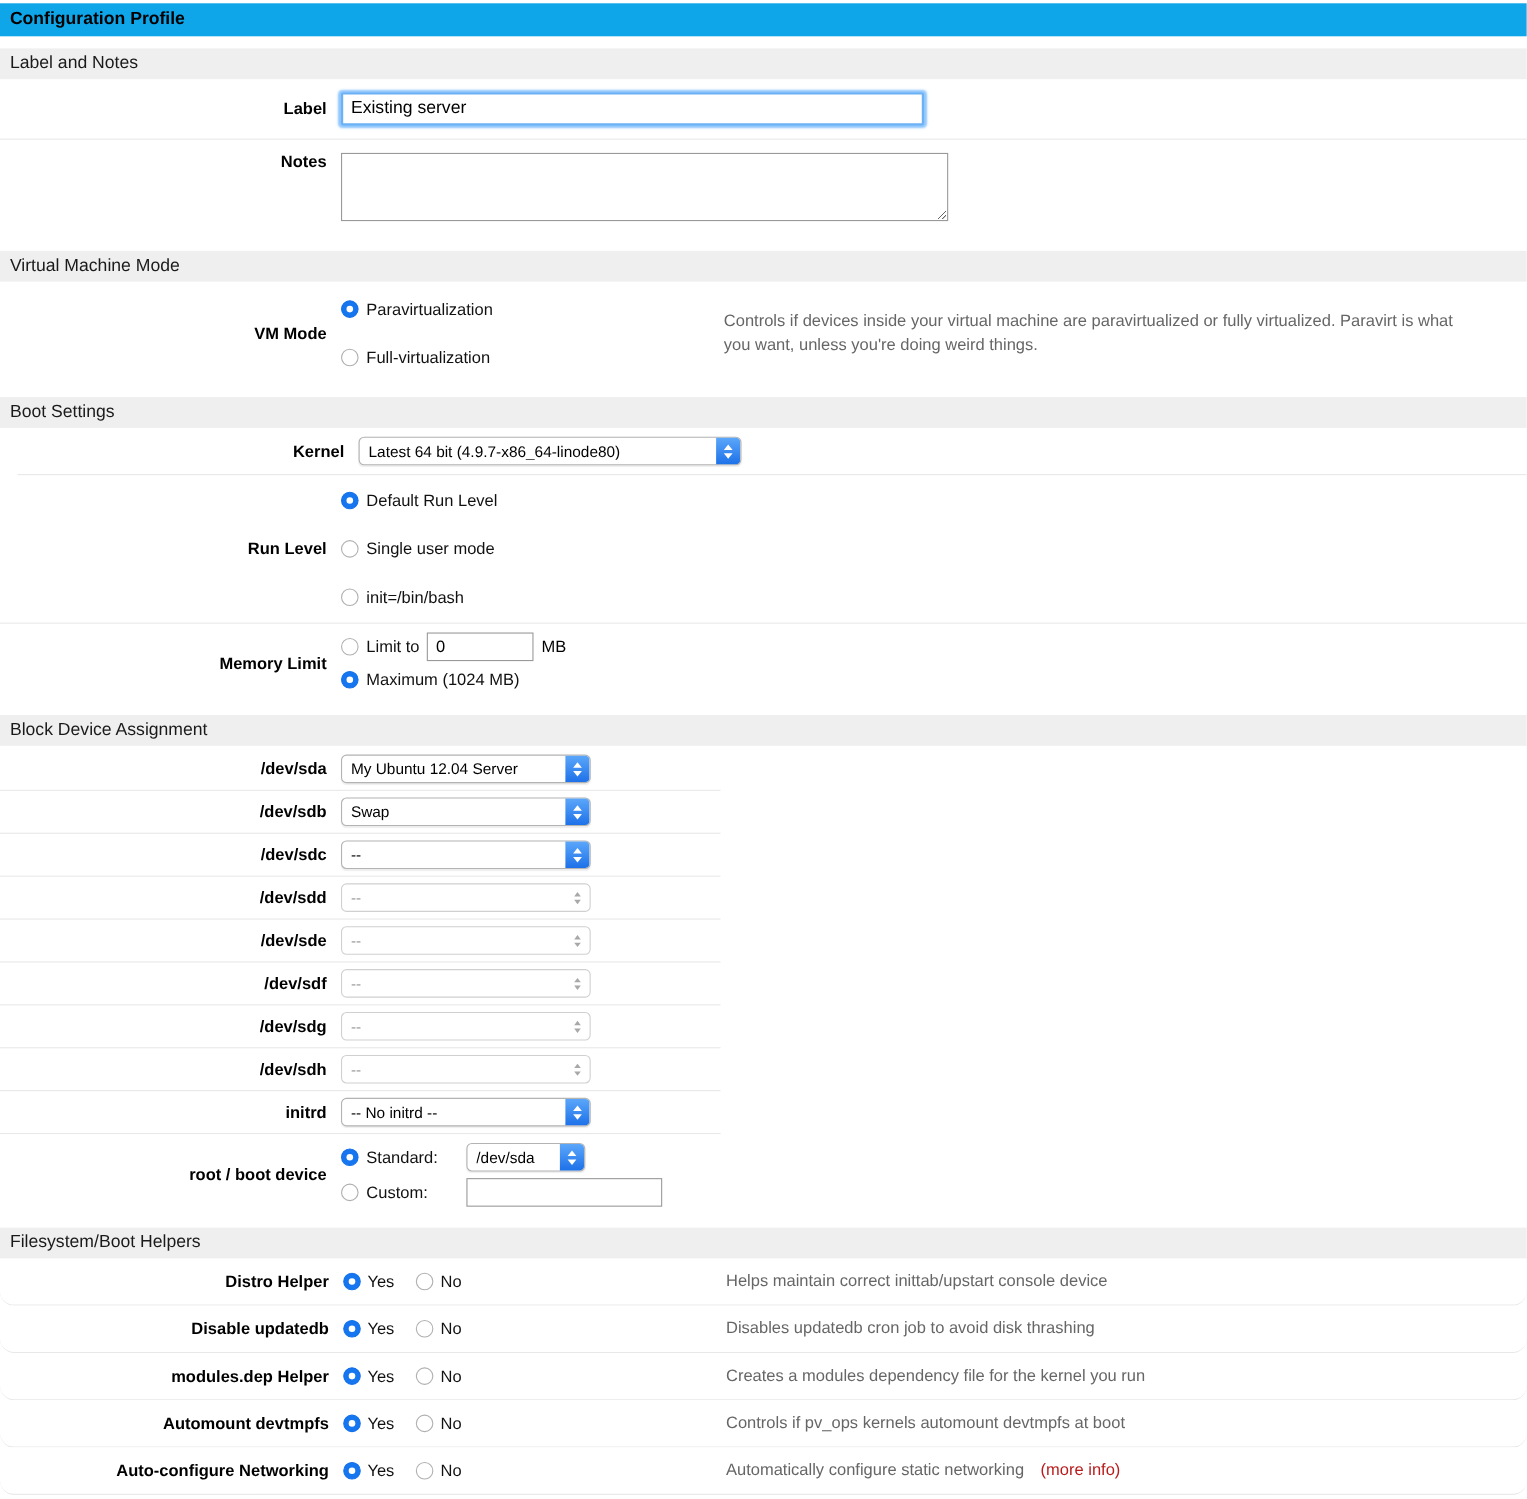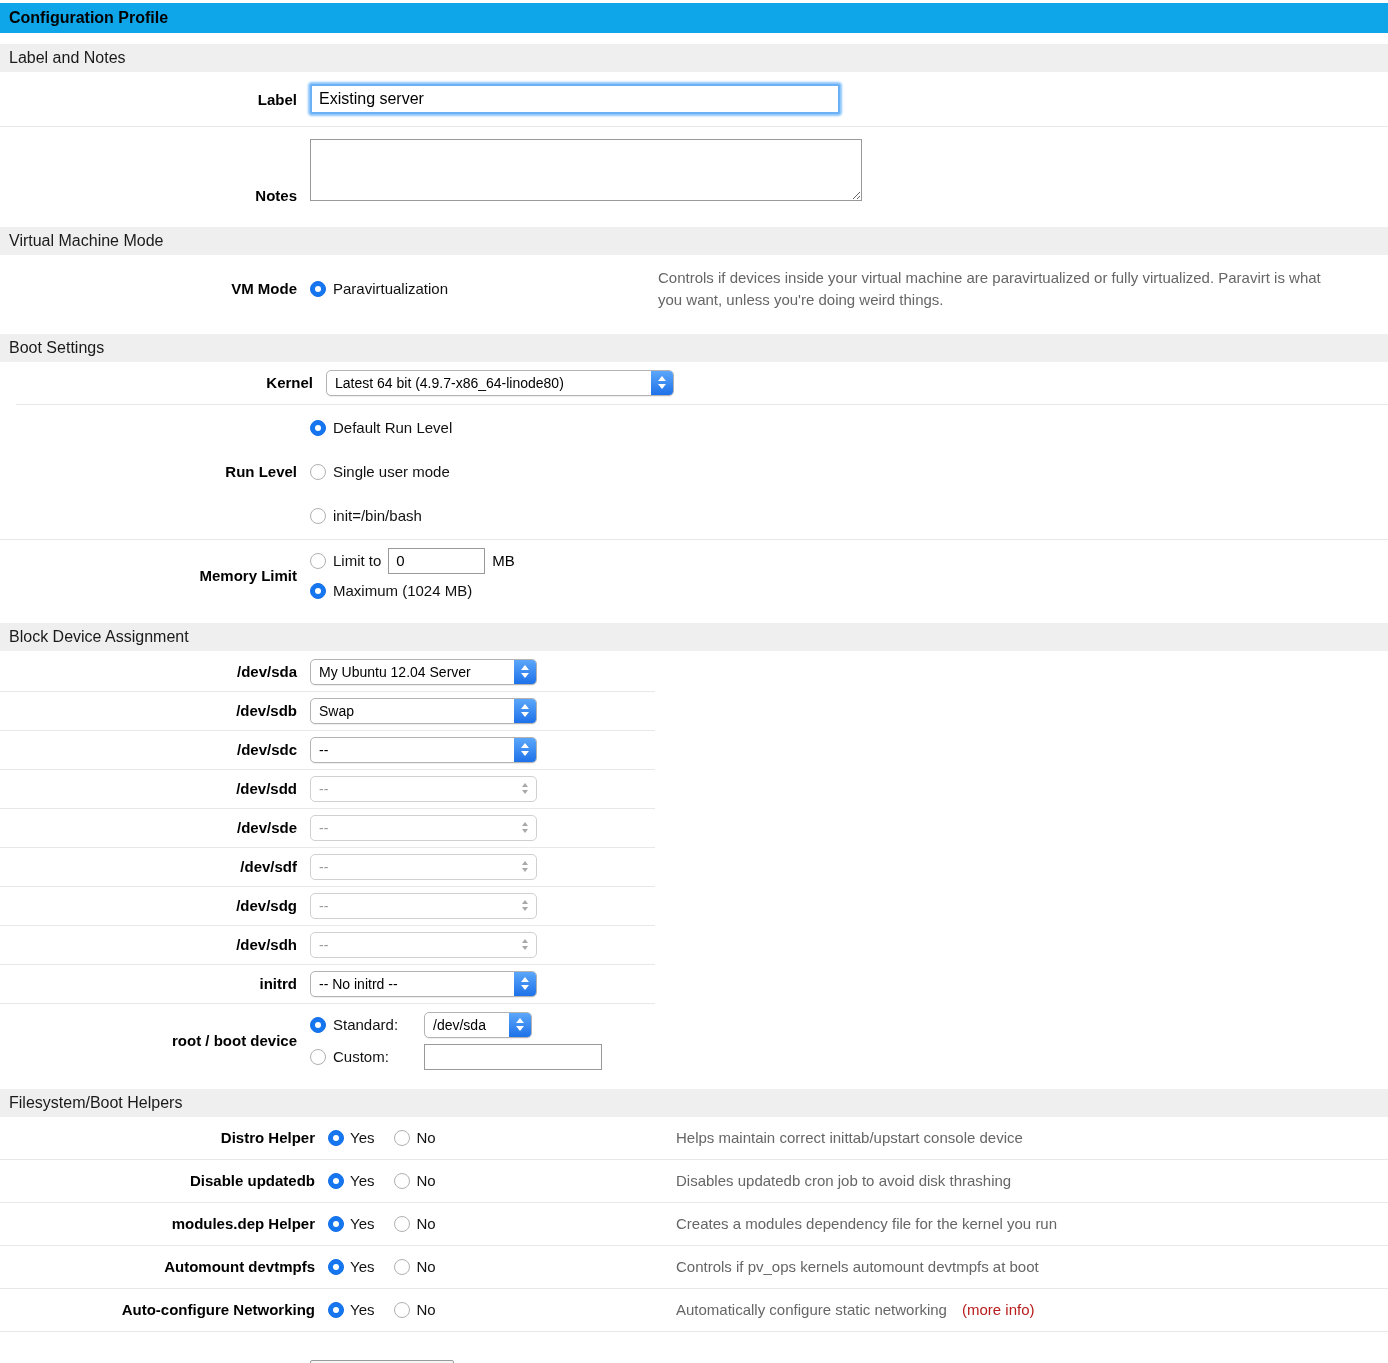--- a/index.html
+++ b/index.html
@@ -73,30 +73,30 @@
   .sel.disabled .sel-cap { background:transparent; }
   .sel.disabled .tri-up   { border-bottom-color:#a8a8a8; border-left-width:3px; border-right-width:3px; border-bottom-width:4px; }
   .sel.disabled .tri-down { border-top-color:#a8a8a8; border-left-width:3px; border-right-width:3px; border-top-width:4px; }
 
   .w-kernel { width:348px; }
   .w-block  { width:227px;align-items:center; }
   .w-root   { width:108px; }
 
   
   .row-label { padding:12px 0; }
-  .row-notes { padding:12px 0; align-items:flex-end; }
+  .row-notes { padding:12px 0; align-items:flex-start; }
   .row-vm    { padding:12px 0; }
   .row-kernel{ padding:8px 0;margin-left:16px; }
   .row-runlevel { padding:10px 0; }
   .row-mem   { padding:8px 0; }
   .blocks-wrap { width:655px; }
   .block-row { display:flex; align-items:center; padding:6px 0; border-bottom:1px solid #e8e8e8; }
   .row-root  { padding:8px 0; }
   .opt-label { display:inline-block; width:84px; font-size:15px; color:#111; }
-  .helper-row { padding:10px 18px; min-height:43px; }
+  .helper-row { padding:10px 2px; min-height:43px;border-radius:13px; }
   .yesno { display:flex; align-items:center; gap:6px; }
   .yesno .gap { width:8px; }
 
   .save-btn {
     margin:28px 0 0 310px; padding:7px 15px;
     font-family:"Liberation Sans", sans-serif; font-size:17px; color:#111;
     background:linear-gradient(#f5f5f5, #dedede); border:1px solid #9a9a9a;
     border-radius:2px; cursor:pointer;
   }
   .mb-text { font-size:15px; }
@@ -130,20 +130,24 @@
 
 <div class="form-row row-vm no-border">
   <div class="col-label">VM Mode</div>
   <div class="col-ctrl fixed">
     <div class="radio-stack">
       <div class="radio-line">
         <span class="radio checked">
             <span class="dot"></span>
           </span>
         <span class="radio-text">Paravirtualization</span>
+      </div>
+      <div class="radio-line">
+        <span class="radio"></span>
+        <span class="radio-text">Full-virtualization</span>
       </div>
     </div>
   </div>
   <div class="col-help">Controls if devices inside your virtual machine are paravirtualized or fully virtualized. Paravirt is what you want, unless you're doing weird things.</div>
 </div>
 
 
 <div class="section-bar">Boot Settings</div>
 
 <div class="form-row row-kernel">

